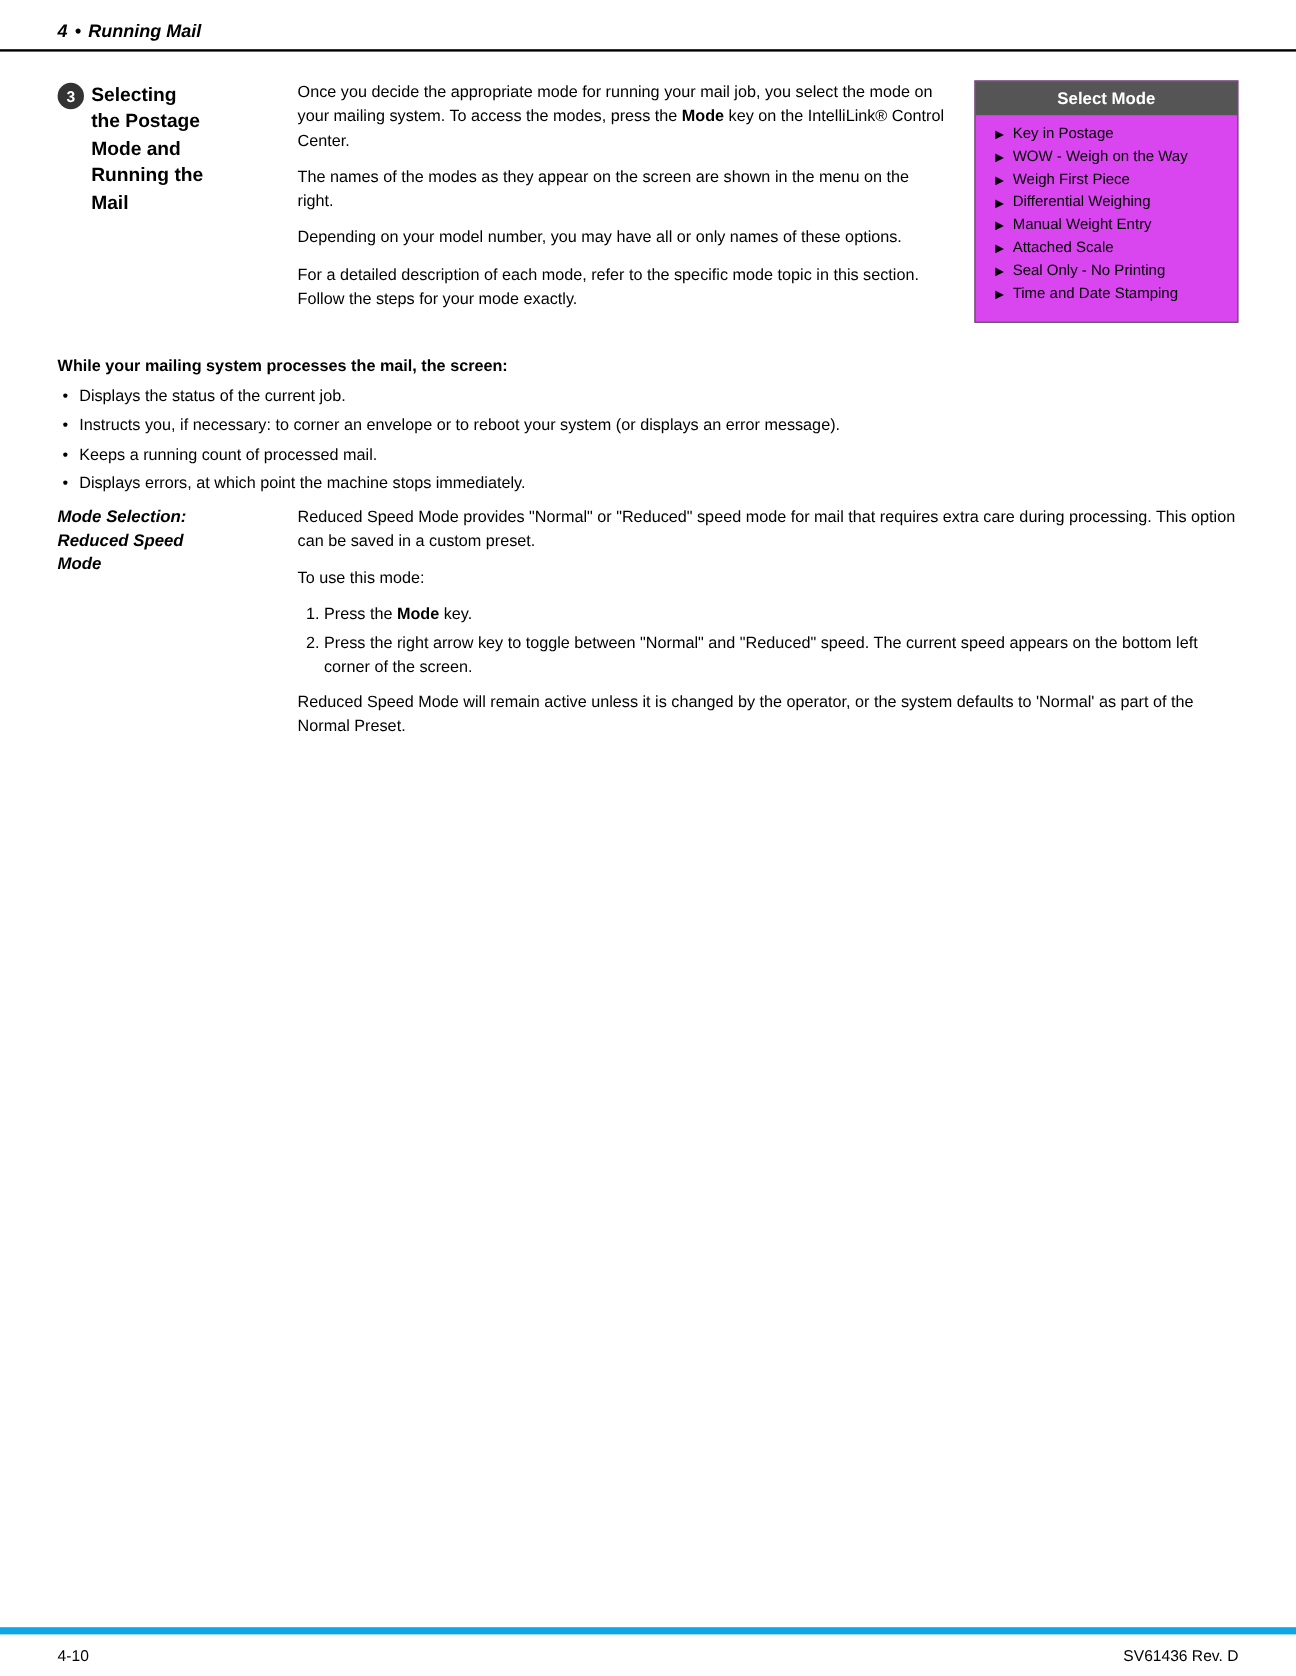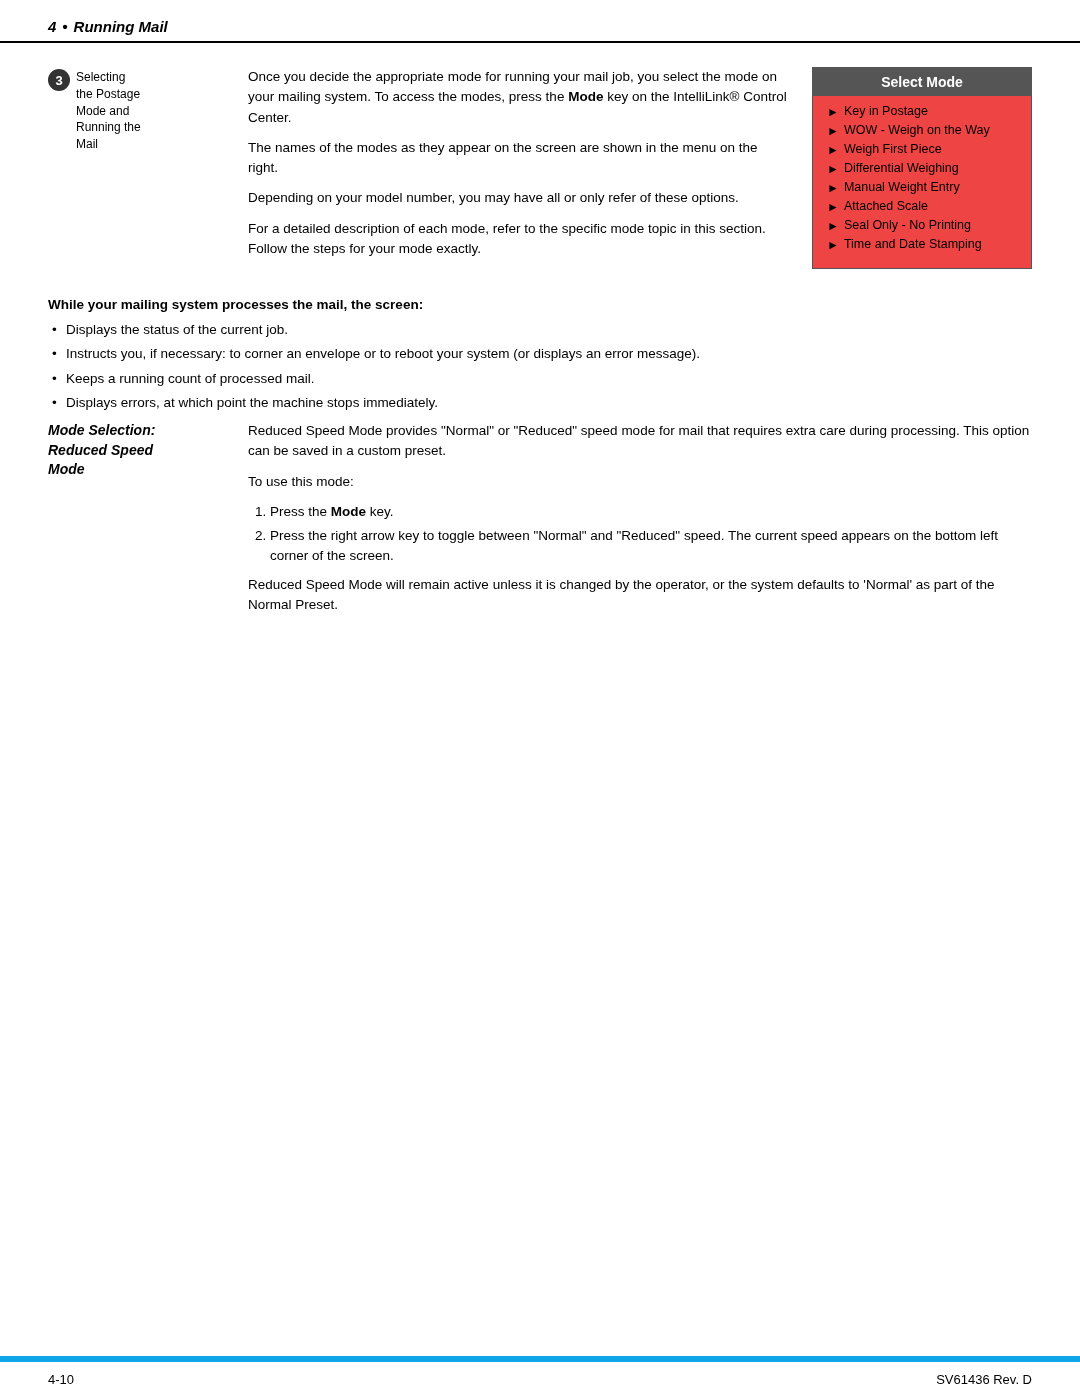--- a/index.html
+++ b/index.html
@@ -63,22 +63,22 @@
       font-weight: bold;
       margin-right: 6px;
       vertical-align: middle;
       flex-shrink: 0;
     }
     .section-title-inner {
       display: flex;
       flex-direction: column;
     }
     .section-title-line1 {
-      font-size: 12px;
-      font-weight: normal;
+      font-size: 16px;
+      font-weight: bold;
       line-height: 1.4;
     }
 
     
     .middle-body {
       flex: 1;
       padding-right: 24px;
       font-size: 13.5px;
       line-height: 1.5;
     }
@@ -87,21 +87,21 @@
     }
     .middle-body strong {
       font-weight: bold;
     }
 
     
     .select-mode-box {
       width: 220px;
       min-width: 220px;
       border: 1px solid #555;
-      background: #ef4444;
+      background: #d946ef;
     }
     .select-mode-title {
       background: #555;
       color: #fff;
       text-align: center;
       font-size: 14px;
       font-weight: bold;
       padding: 6px 10px;
     }
     .select-mode-list {
@@ -229,21 +229,21 @@
           <span class="section-title-line1">Mode and</span>
           <span class="section-title-line1">Running the</span>
           <span class="section-title-line1">Mail</span>
         </div>
       </div>
     </div>
 
     <div class="middle-body">
       <p>Once you decide the appropriate mode for running your mail job, you select the mode on your mailing system. To access the modes, press the <strong>Mode</strong> key on the IntelliLink® Control Center.</p>
       <p>The names of the modes as they appear on the screen are shown in the menu on the right.</p>
-      <p>Depending on your model number, you may have all or only refer of these options.</p>
+      <p>Depending on your model number, you may have all or only names of these options.</p>
       <p>For a detailed description of each mode, refer to the specific mode topic in this section. Follow the steps for your mode exactly.</p>
     </div>
 
     <div class="select-mode-box">
       <div class="select-mode-title">Select Mode</div>
       <ul class="select-mode-list">
         <li>
             <span class="arrow-icon">►</span>
             <span>Key in Postage</span>
           </li>

